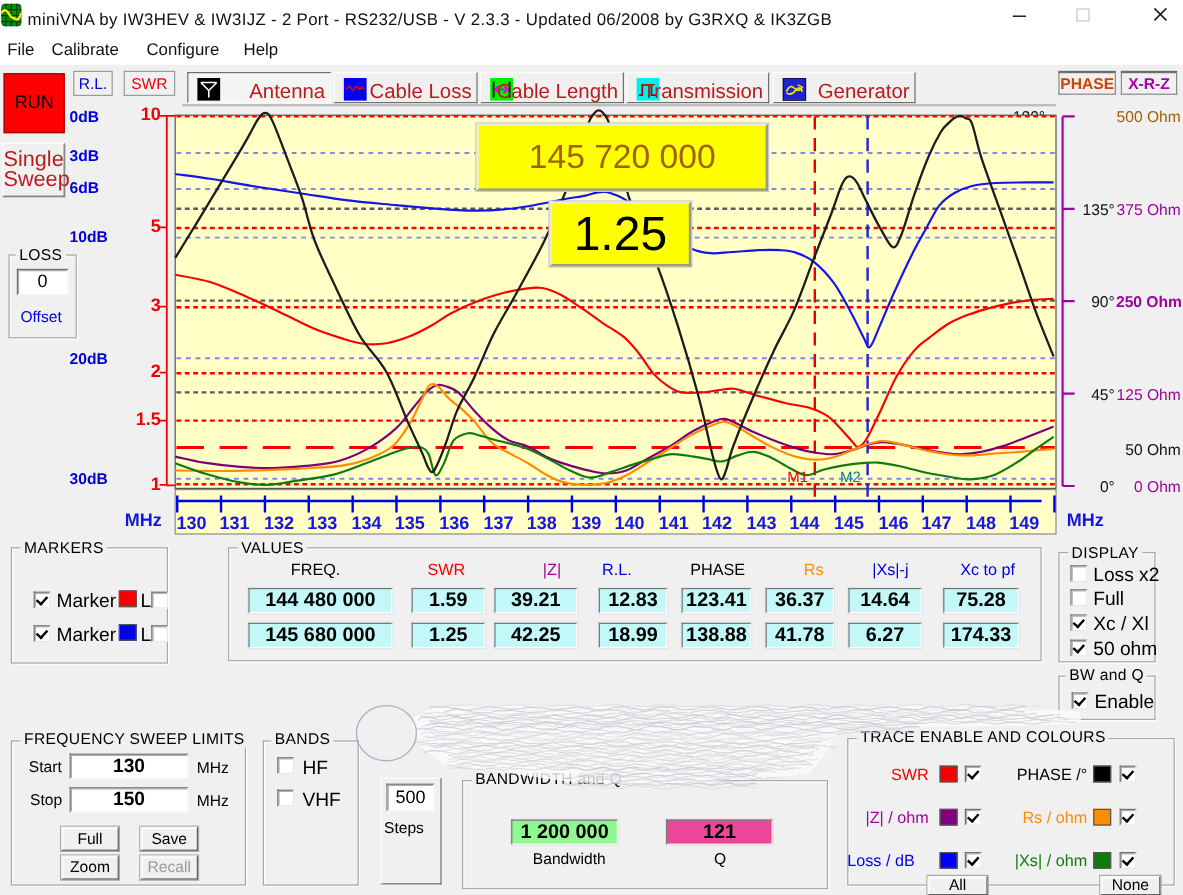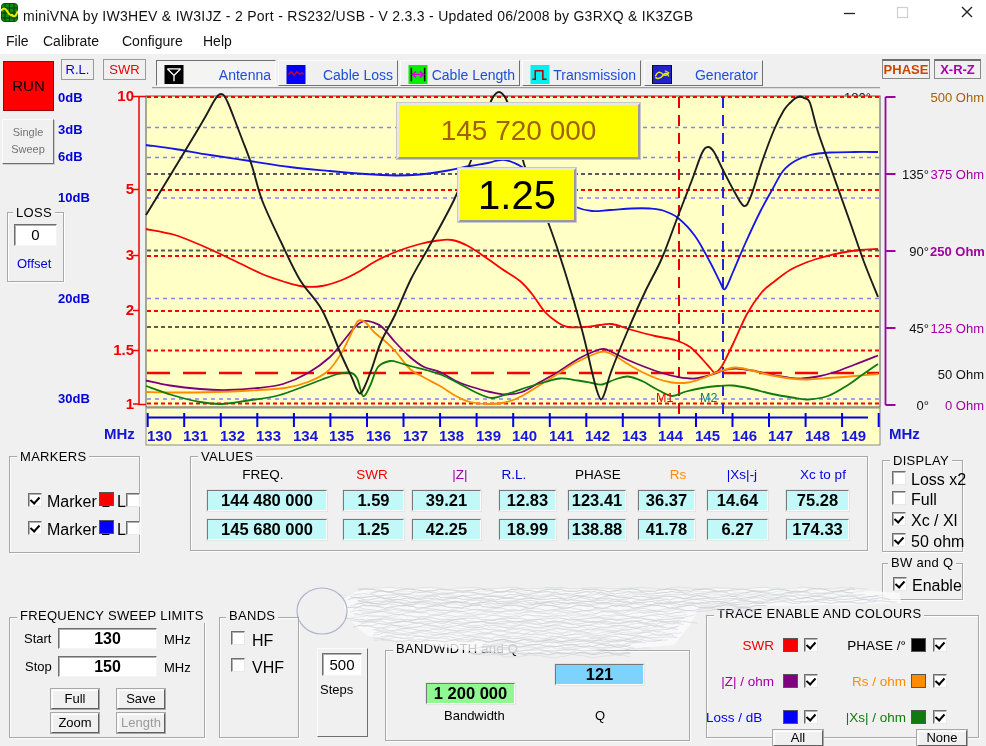--- a/index.html
+++ b/index.html
@@ -2,28 +2,28 @@
 <html><head><meta charset="utf-8"><style>
 *{margin:0;padding:0;box-sizing:border-box}
 html,body{width:986px;height:746px;overflow:hidden}
 body{font-family:"Liberation Sans",sans-serif;background:#f0f0f0;position:relative}
 .abs{position:absolute}
 .titlebar{left:0;top:0;width:986px;height:30px;background:#fff}
 .menubar{left:0;top:30px;width:986px;height:24px;background:#fff}
 .title-txt{left:23px;top:8px;font-size:14px;color:#111;white-space:nowrap;letter-spacing:.28px}
 .menu-it{top:33px;font-size:14px;color:#111}
 .toolstrip{left:152px;top:57px;width:728px;height:31px;background:#f0f0f0;border-bottom:1px solid #9d9d9d;box-shadow:0 1px 0 #d8d8d8}
-.tab{top:60px;height:26px;background:#f0f0f0;border:1px solid;border-color:#fcfcfc #6f6f6f #6f6f6f #fcfcfc;font-size:14px;color:#1d4ed8}
+.tab{top:60px;height:26px;background:#f0f0f0;border:1px solid;border-color:#fcfcfc #6f6f6f #6f6f6f #fcfcfc;font-size:17px;color:#b91c1c}
 .tab.on{background:#f4f4f2;border-color:#6f6f6f #fcfcfc #fcfcfc #6f6f6f}
 .tab .ic{position:absolute;left:7px;top:4px;width:20px;height:19px}
 .tab .tx{position:absolute;right:4px;top:6px}
 .lblbox{top:59px;height:21px;font-size:13px;text-align:center;border:1px solid #9a9a9a;background:#f0f0f0;line-height:19px}
 .topbtn{top:59px;height:20px;font-size:13px;text-align:center;border:1px solid #888;border-top:2px solid #6e6e6e;background:#f0f0f0;line-height:17px}
 .run{left:3px;top:61px;width:51px;height:50px;background:#fe0000;border:1px solid #a00000;color:#000;font-size:15px;text-align:center;line-height:48px}
-.ssweep{left:2px;top:119px;width:52px;height:45px;background:#f0f0f0;border:1px solid;border-color:#fcfcfc #6f6f6f #6f6f6f #fcfcfc;box-shadow:1px 1px 0 #40404033;font-size:11px;color:#737373;text-align:center;padding-top:4px;line-height:17px}
+.ssweep{left:2px;top:119px;width:52px;height:45px;background:#f0f0f0;border:1px solid;border-color:#fcfcfc #6f6f6f #6f6f6f #fcfcfc;box-shadow:1px 1px 0 #40404033;font-size:18px;color:#b91c1c;text-align:right;padding-top:4px;line-height:17px}
 .grp{border:1px solid #a8a8a8;box-shadow:1px 1px 0 #fdfdfd inset, 1px 1px 0 #fdfdfd}
 .grplbl{background:#f0f0f0;font-size:13px;letter-spacing:.3px;color:#000;padding:0 3px;white-space:nowrap;line-height:14px}
 .dbl{color:#0000d8;font-size:13px;font-weight:bold;text-align:left;width:34px}
 .swl{color:#f00000;font-size:15px;font-weight:bold;text-align:right;width:26px}
 .rlab{font-size:12.5px;font-weight:bold;white-space:nowrap}
 .vbox{background:#c3f8f8;border:1px solid;border-color:#787878 #fdfdfd #fdfdfd #787878;box-shadow:0 0 0 1px #e4e4e4;font-size:16.5px;font-weight:bold;color:#000;text-align:center;height:21px;line-height:19px}
 .inp{background:#fff;border:1px solid;border-color:#6f6f6f #f4f4f4 #f4f4f4 #6f6f6f;box-shadow:inset 1px 1px 0 #aeaeae;text-align:center;color:#000}
 .hdr{font-size:13.5px;text-align:center}
 .cb{width:14px;height:14px;background:#fff;border:1px solid;border-color:#6e6e6e #e8e8e8 #e8e8e8 #6e6e6e;box-shadow:inset 1px 1px 0 #b0b0b0}
 .cb.c::after{content:"";position:absolute;left:3px;top:1px;width:4px;height:7px;border:solid #000;border-width:0 2px 2px 0;transform:rotate(42deg)}
@@ -238,35 +238,35 @@
 <div class="abs grplbl" style="left:17px;top:609px">FREQUENCY SWEEP LIMITS</div>
 <div class="abs cblab" style="left:24px;top:631px;font-size:13px">Start</div>
 <div class="abs inp" style="left:58px;top:628px;width:99px;height:21px;font-weight:bold;font-size:16px;line-height:19px">130</div>
 <div class="abs cblab" style="left:164px;top:632px;font-size:13px">MHz</div>
 <div class="abs cblab" style="left:25px;top:659px;font-size:13px">Stop</div>
 <div class="abs inp" style="left:58px;top:656px;width:99px;height:21px;font-weight:bold;font-size:16px;line-height:19px">150</div>
 <div class="abs cblab" style="left:164px;top:660px;font-size:13px">MHz</div>
 <div class="abs btn" style="left:51px;top:689px;width:48px;height:20px;line-height:18px;">Full</div>
 <div class="abs btn" style="left:117px;top:689px;width:48px;height:20px;line-height:18px;">Save</div>
 <div class="abs btn" style="left:51px;top:713px;width:48px;height:20px;line-height:18px;">Zoom</div>
-<div class="abs btn" style="left:117px;top:713px;width:48px;height:20px;line-height:18px;color:#9a9a9a;">Length</div>
+<div class="abs btn" style="left:117px;top:713px;width:48px;height:20px;line-height:18px;color:#9a9a9a;">Recall</div>
 <div class="abs grp" style="left:219px;top:617px;width:80px;height:121px"></div>
 <div class="abs grplbl" style="left:226px;top:609px">BANDS</div>
 <div class="abs cb" style="left:231px;top:631px"></div>
 <div class="abs cblab" style="left:252px;top:632px">HF</div>
 <div class="abs cb" style="left:231px;top:658px"></div>
 <div class="abs cblab" style="left:252px;top:659px">VHF</div>
 <div class="abs" style="left:317px;top:648px;width:51px;height:89px;border:1px solid;border-color:#fcfcfc #6f6f6f #6f6f6f #fcfcfc;background:#f0f0f0"></div>
 <div class="abs inp" style="left:322px;top:653px;width:40px;height:23px;font-size:15px;line-height:21px">500</div>
 <div class="abs cblab" style="left:320px;top:682px;font-size:13px">Steps</div>
 <div class="abs grp" style="left:385px;top:650px;width:305px;height:91px"></div>
 <div class="abs grplbl" style="left:393px;top:642px">BANDWIDTH and Q</div>
 <div class="abs vbox" style="left:426px;top:683px;width:89px;background:#90f890">1 200 000</div>
 <div class="abs cblab" style="left:444px;top:708px;font-size:13px">Bandwidth</div>
-<div class="abs vbox" style="left:555px;top:664px;width:89px;background:#7dd3fc">121</div>
+<div class="abs vbox" style="left:555px;top:683px;width:89px;background:#ec4899">121</div>
 <div class="abs cblab" style="left:595px;top:708px;font-size:13px">Q</div>
 <div class="abs grp" style="left:706px;top:615px;width:273px;height:123px"></div>
 <div class="abs grplbl" style="left:714px;top:607px">TRACE ENABLE AND COLOURS</div>
 <div class="abs cblab" style="left:706px;top:638px;width:68px;text-align:right;color:#f00000;font-size:13.5px;white-space:nowrap">SWR</div>
 <div class="abs sw" style="left:783px;top:638px;background:#f80000"></div>
 <div class="abs cb c" style="left:804px;top:638px"></div>
 <div class="abs cblab" style="left:838px;top:638px;width:68px;text-align:right;color:#000;font-size:13.5px;white-space:nowrap">PHASE /°</div>
 <div class="abs sw" style="left:911px;top:638px;background:#000"></div>
 <div class="abs cb c" style="left:933px;top:638px"></div>
 <div class="abs cblab" style="left:706px;top:674px;width:68px;text-align:right;color:#a000a0;font-size:13.5px;white-space:nowrap">|Z| / ohm</div>

